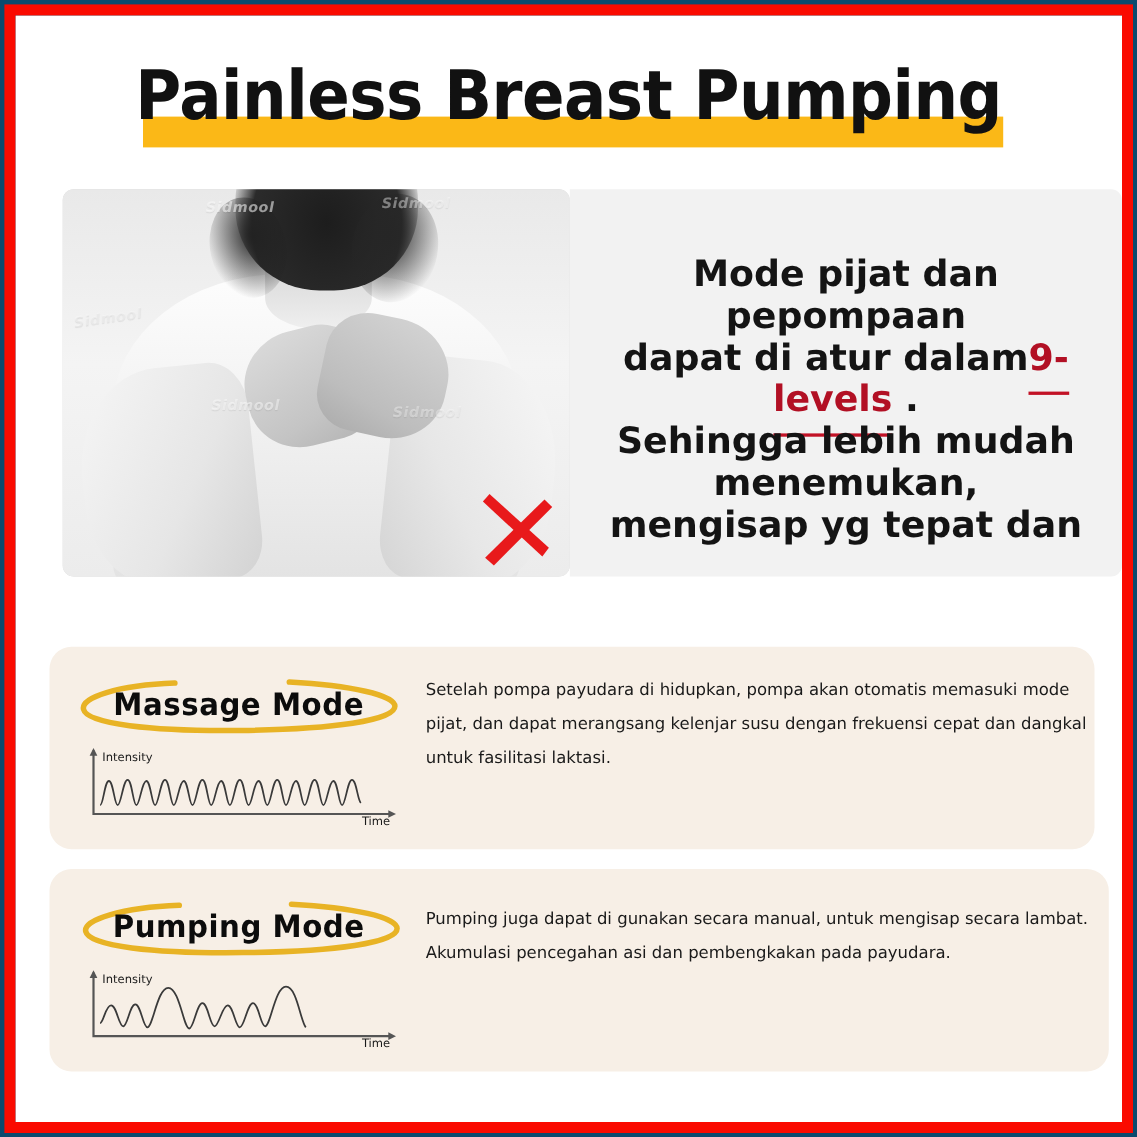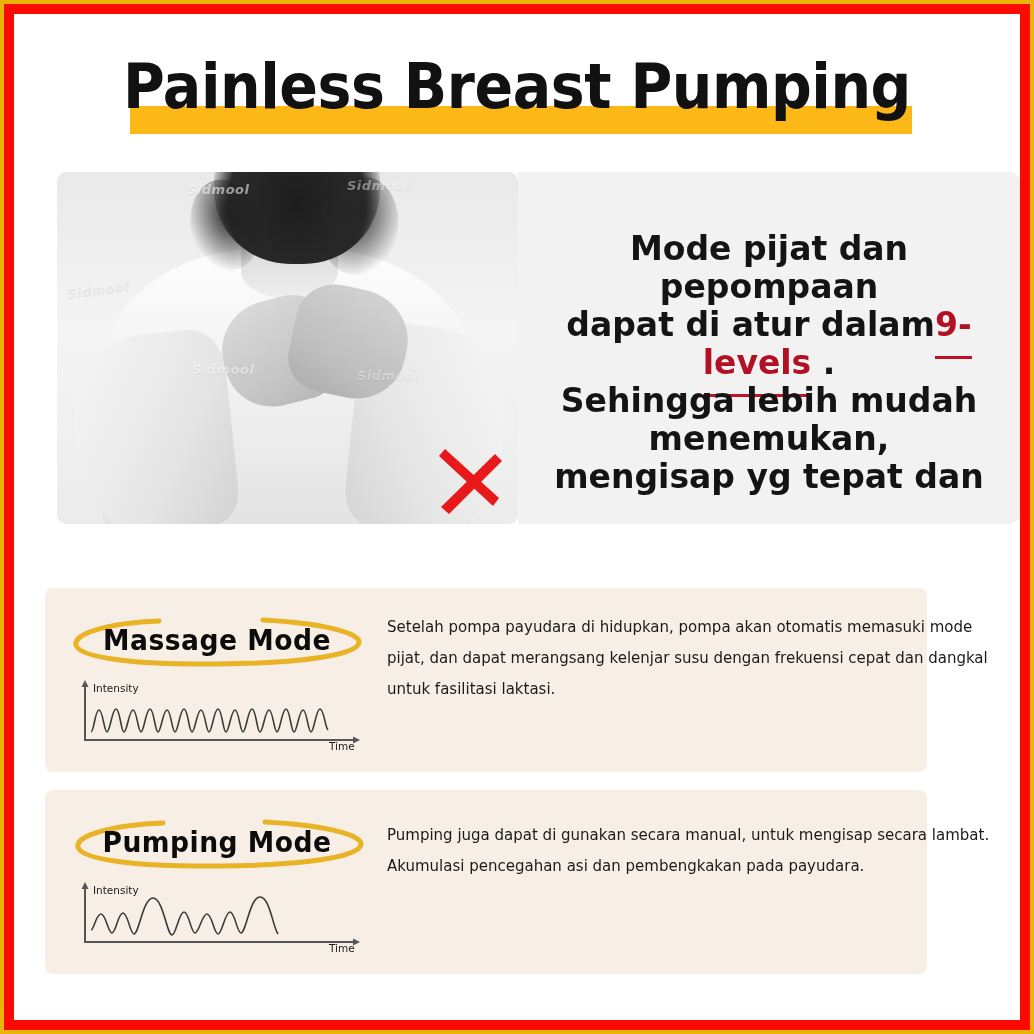--- a/index.html
+++ b/index.html
@@ -13,21 +13,21 @@
     font-family: "DejaVu Sans", sans-serif;
     overflow: hidden;
   }
 
   
   .page {
     position: absolute;
     left: 0; top: 0;
     width: 1034px;
     height: 1034px;
-    background: #eab308;
+    background: #0c4a6e;
     box-sizing: border-box;
   }
   .frame-border {
     position: absolute;
     left: 4px; top: 4px;
     width: 1026px;
     height: 1026px;
     box-sizing: border-box;
     border: 10px solid #FA0A00;
     background: transparent;
@@ -221,26 +221,26 @@
   .hl-red {
     color: #B21024;
     border-bottom: 3px solid #C21226;
     padding-bottom: 12px;
   }
 
   
   .mode-panel {
     position: absolute;
     left: 31px;
-    width: 882px;
+    width: 950px;
     background: #F7EFE6;
-    border-radius: 8px;
+    border-radius: 20px;
   }
   .mode-panel.m1 { top: 574px; height: 184px; }
-  .mode-panel.m2 { top: 776px; height: 184px; }
+  .mode-panel.m2 { top: 776px; height: 184px; padding-left: 13px; }
 
   .mode-left {
     position: absolute;
     left: 0px;
     top: 0px;
     width: 342px;
     height: 184px;
   }
   .mode-badge {
     position: absolute;

